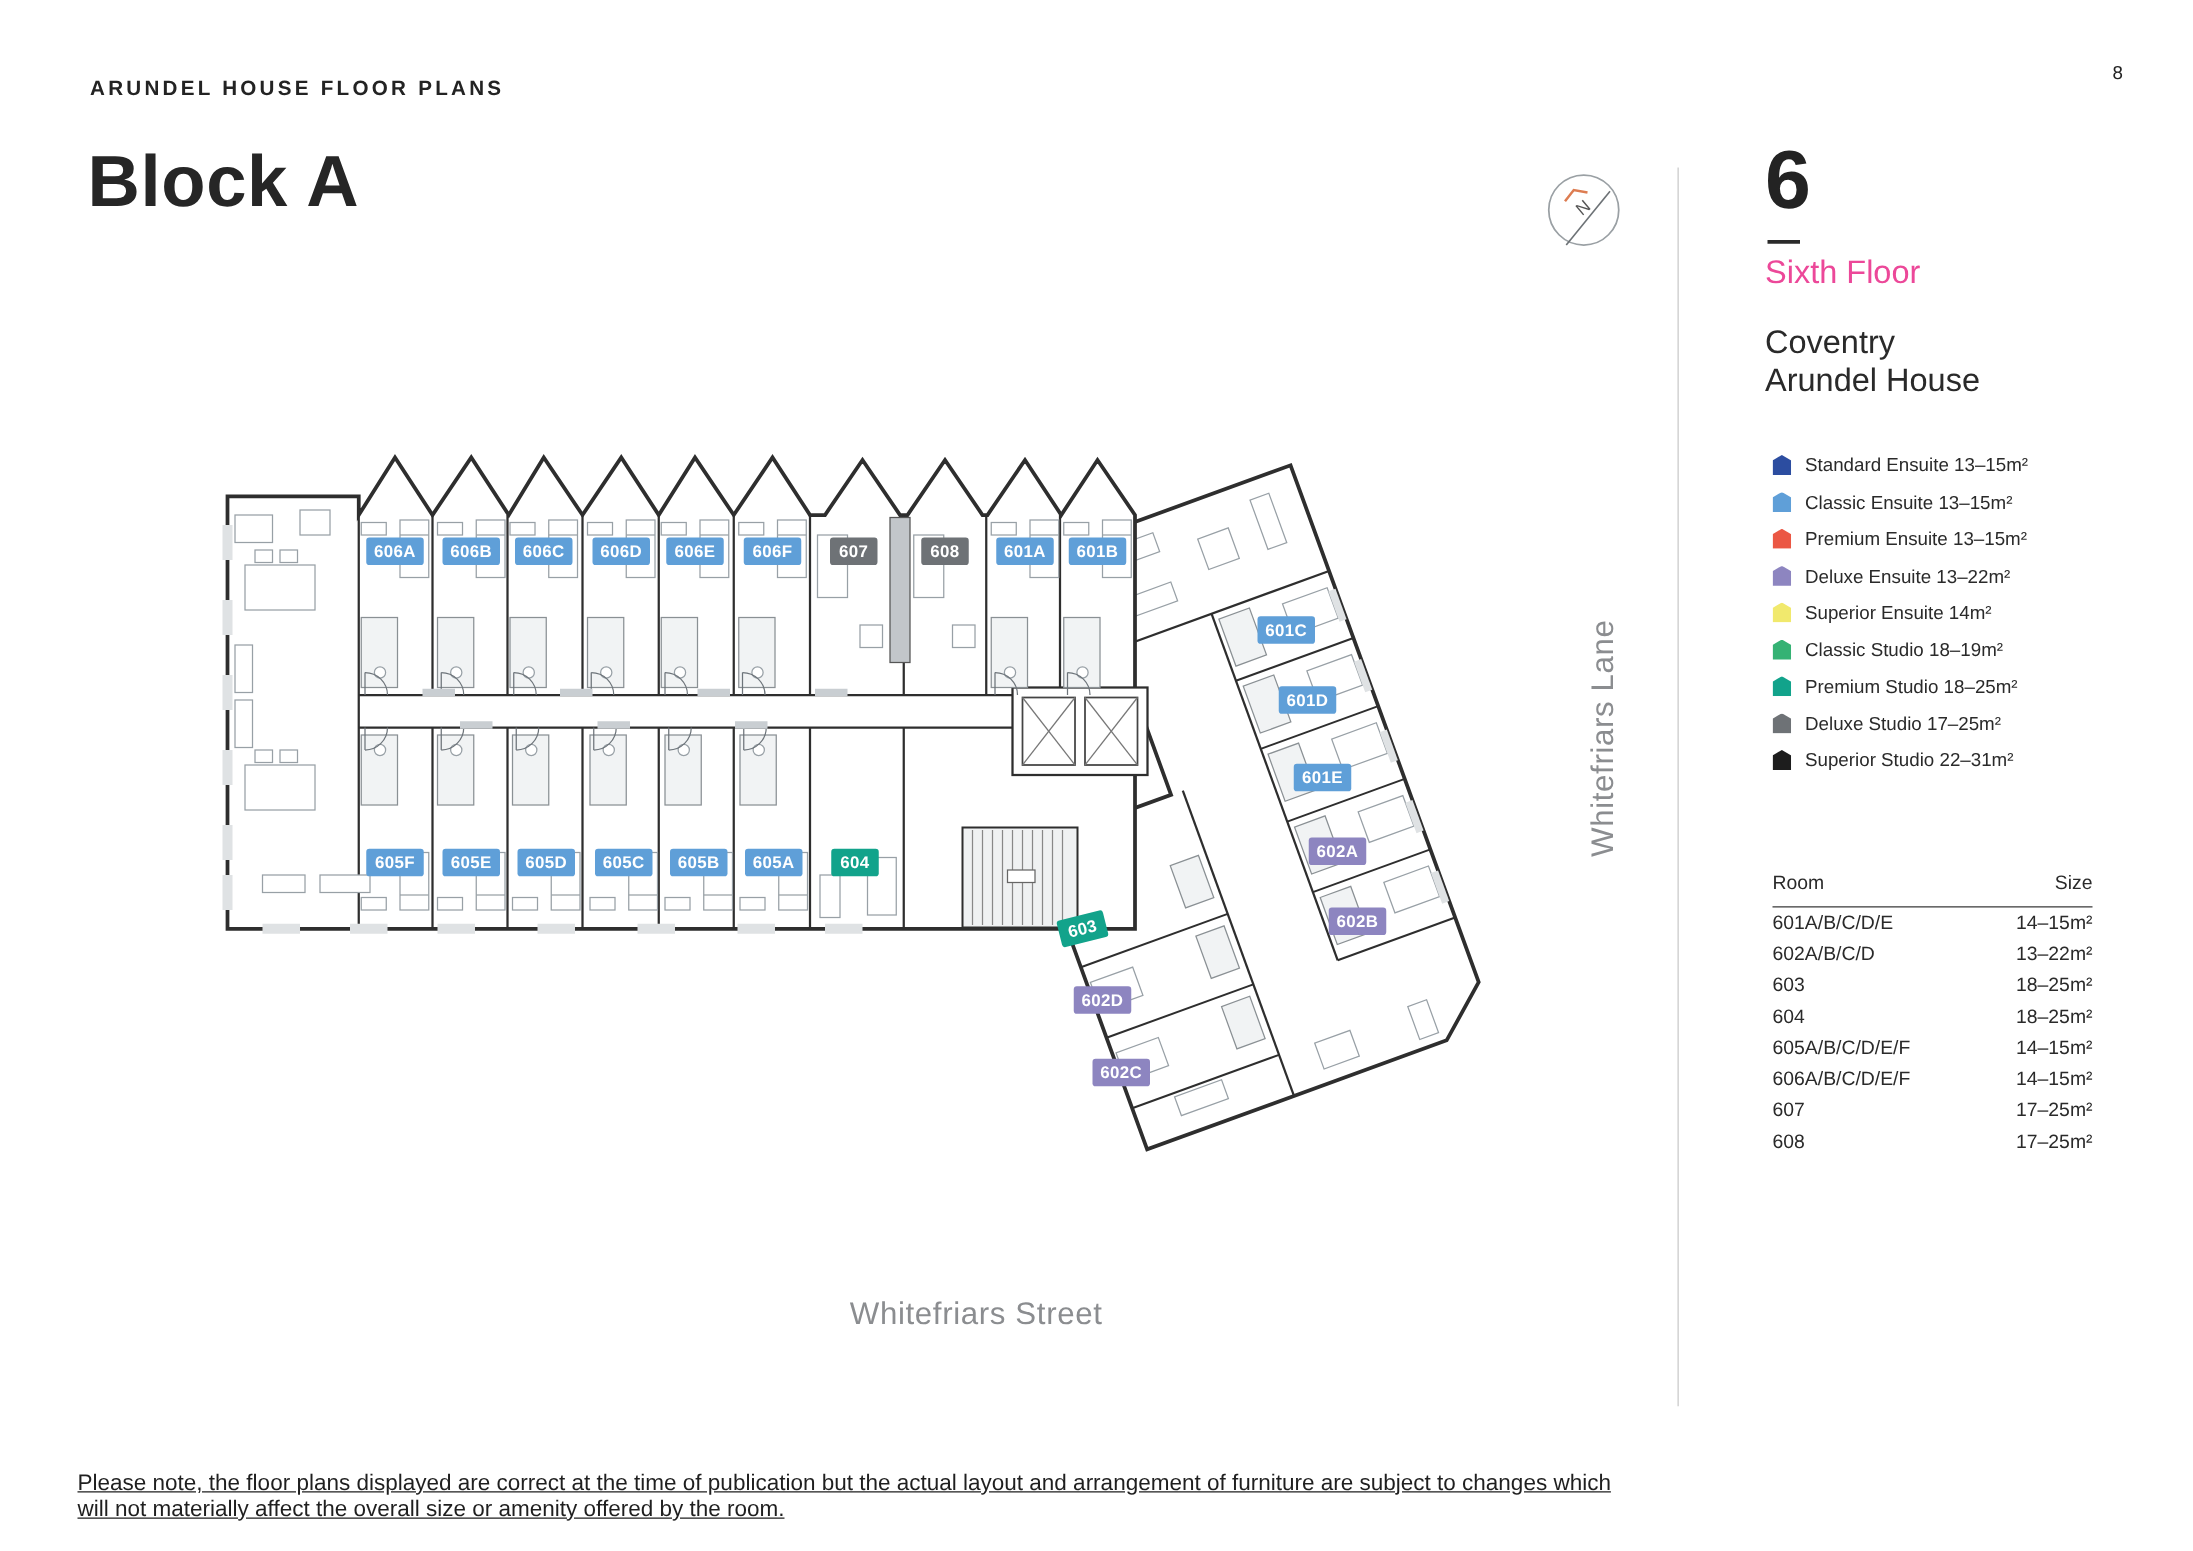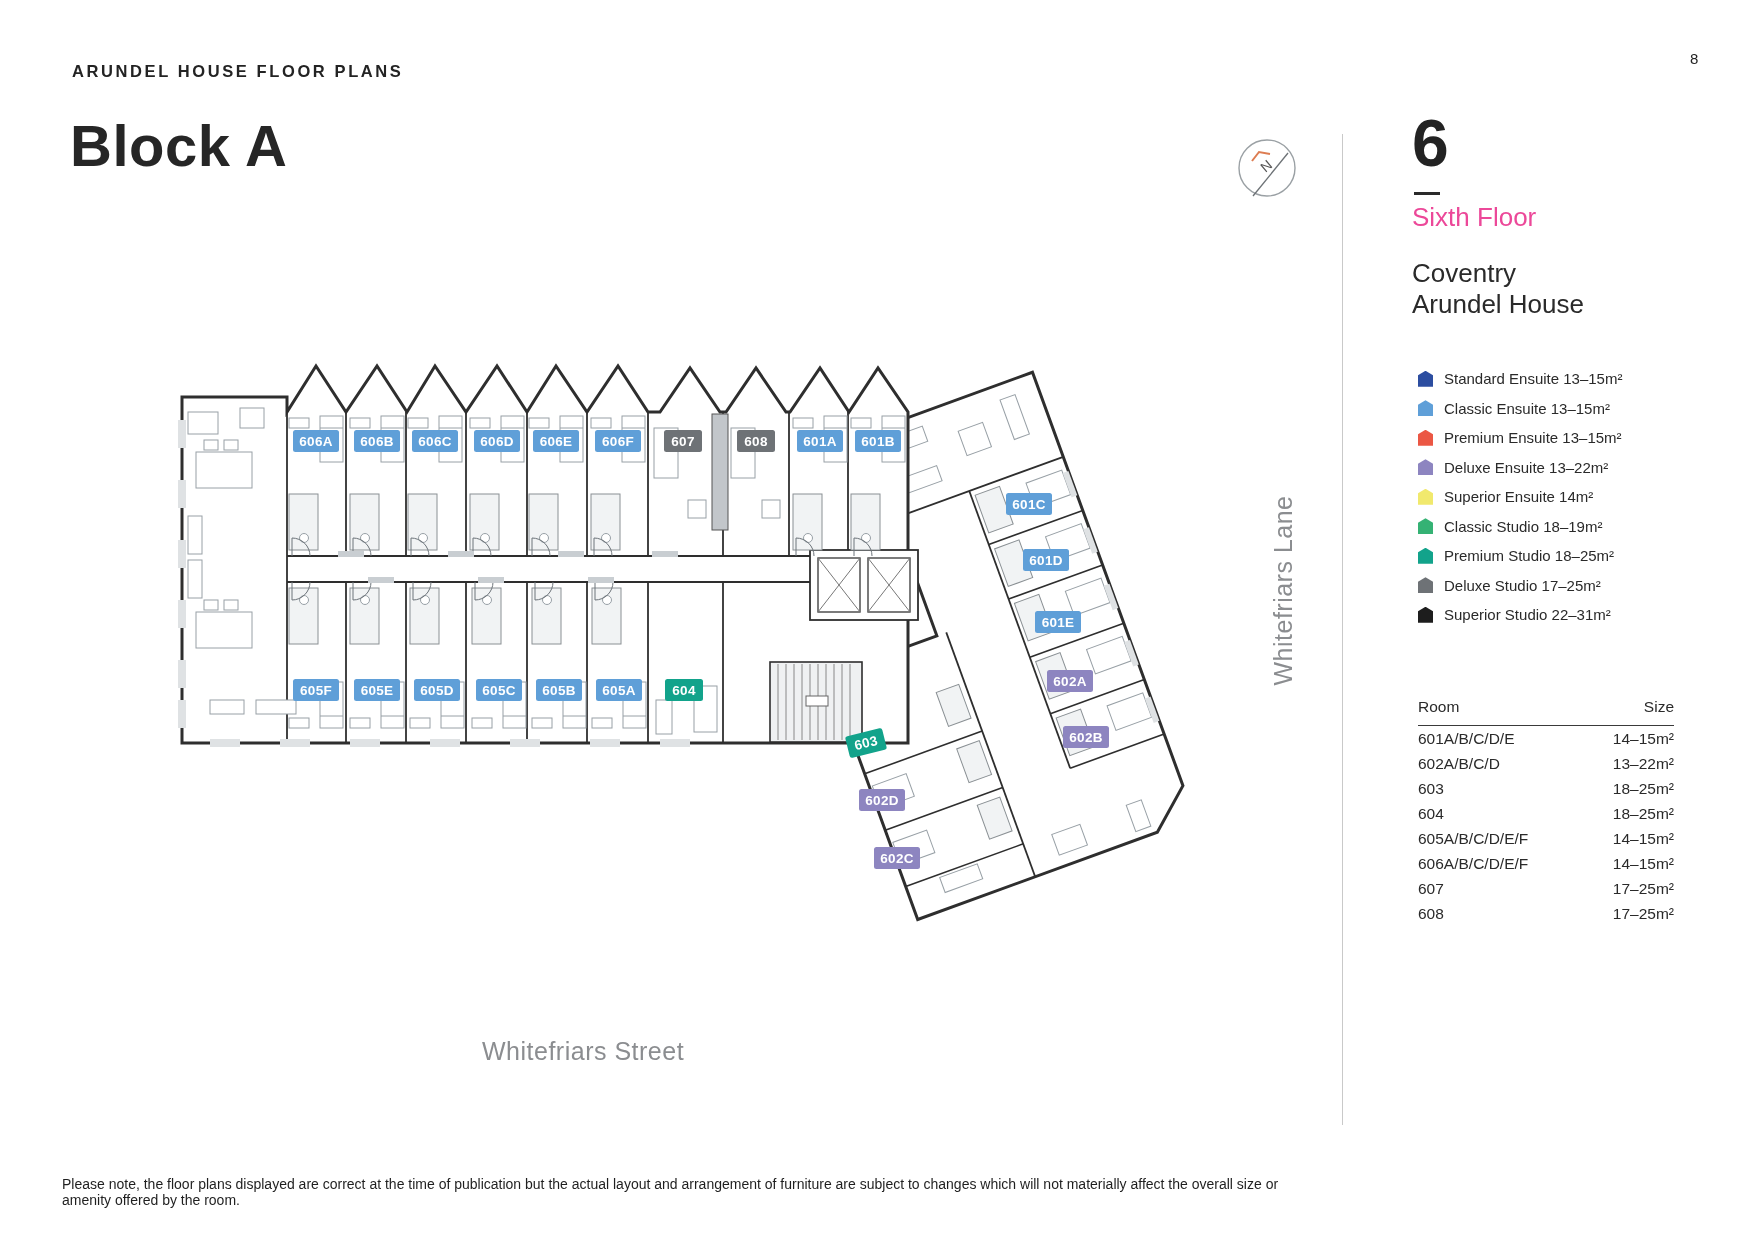--- a/index.html
+++ b/index.html
@@ -14,35 +14,35 @@
   .doc-header{left:72px;top:50px;font-size:16.5px;font-weight:600;letter-spacing:2.6px;color:#232323;margin-top:12px;}
   .page-num{left:1690px;top:50px;font-size:15px;color:#232323;}
   .block-title{left:70px;top:112px;font-size:58px;font-weight:600;color:#262626;letter-spacing:.5px;}
   
   .vdivider{left:1342px;top:134px;width:1px;height:991px;background:#c9c9c9;}
   .floor-number{left:1412px;top:110px;font-size:66px;font-weight:600;line-height:1;color:#232323;}
   .floor-underline{left:1414px;top:192px;width:26px;height:3px;background:#2a2a2a;}
   .floor-name{left:1412px;top:202px;font-size:26px;color:#ec4899;}
   .location{left:1412px;top:258px;font-size:26px;line-height:1.18;color:#2a2a2a;}
   .legend{left:1418px;top:364px;width:300px;}
-  .legend-row{display:flex;align-items:center;height:29.5px;}
+  .legend-row{display:flex;align-items:flex-start;height:29.5px;}
   .legend-swatch{width:15px;height:16px;margin-right:11px;flex:0 0 auto;
      clip-path:polygon(50% 0,100% 28%,100% 100%,0 100%,0 28%);}
   .legend-label{font-size:15px;color:#2a2a2a;white-space:nowrap;}
   .room-table{left:1418px;top:698px;width:256px;font-size:15.5px;color:#2a2a2a;}
   .rt-head{display:flex;padding-bottom:9px;border-bottom:1.5px solid #3a3a3a;}
   .rt-row{display:flex;height:25px;align-items:center;}
   .rt-row:first-of-type{margin-top:7px;}
   .rt-c1{width:170px;}
   .rt-c2{width:86px;text-align:right;}
   
-  .street-bottom{left:482px;top:1037px;width:400px;text-align:left;font-size:25px;color:#8b8d90;letter-spacing:.5px;}
+  .street-bottom{left:482px;top:1037px;width:400px;text-align:right;font-size:25px;color:#8b8d90;letter-spacing:.5px;}
   .street-right{left:1133px;top:576px;width:300px;text-align:center;font-size:25px;color:#8b8d90;letter-spacing:.5px;transform:rotate(-90deg);transform-origin:50% 50%;}
   
-  .footer-note{left:62px;top:1176px;width:1250px;font-size:14px;color:#1f1f1f;}
+  .footer-note{left:62px;top:1176px;width:1250px;font-size:18px;color:#1f1f1f;text-decoration:underline;}
   svg text{font-family:"Liberation Sans","DejaVu Sans",sans-serif;}
 </style>
 </head>
 <body>
 
 <div class="abs doc-header">ARUNDEL HOUSE FLOOR PLANS</div>
 <div class="abs page-num">8</div>
 <div class="abs block-title">Block A</div>
 
 <svg class="abs" style="left:1236px;top:137px;" width="64" height="64" viewBox="0 0 64 64">

